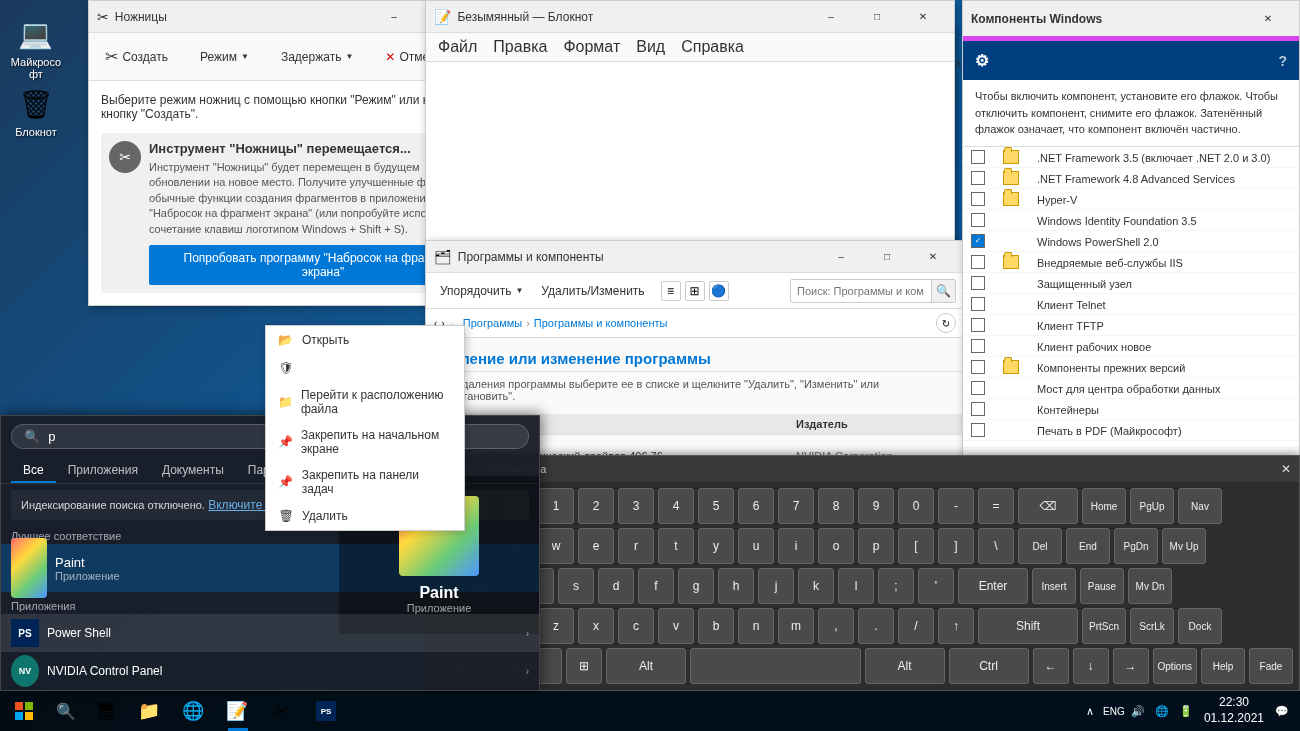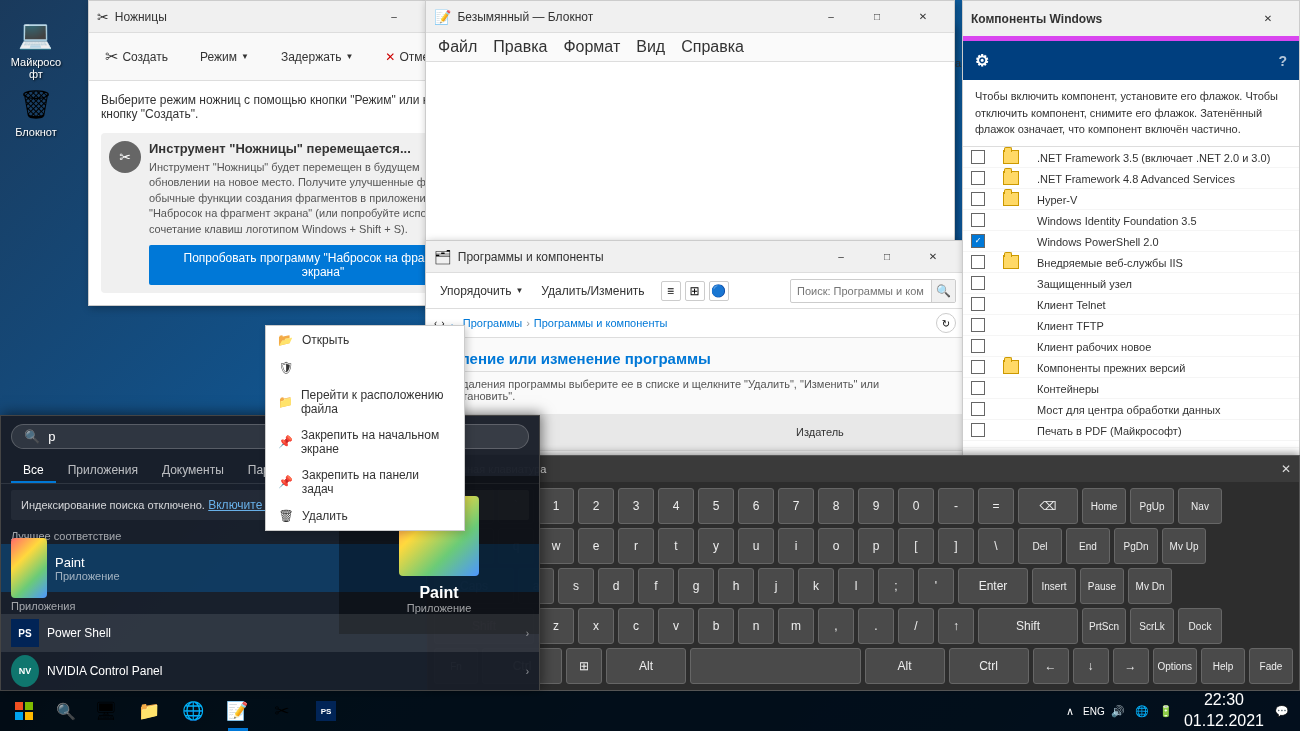--- a/index.html
+++ b/index.html
@@ -90,21 +90,21 @@
       justify-content: center;
       cursor: pointer;
       color: white;
       font-size: 11px;
     }
     .tray-clock {
       display: flex;
       flex-direction: column;
       align-items: center;
       color: white;
-      font-size: 16px;
+      font-size: 12px;
       cursor: pointer;
       padding: 0 4px;
       line-height: 1.3;
     }
 
     
     .scissors-window {
       position: absolute;
       top: 0;
       left: 88px;
@@ -528,25 +528,25 @@
       gap: 4px;
       border-bottom: 1px solid #ddd;
       background: white;
       font-size: 11px;
     }
     .addr-crumb { color: #0078d7; cursor: pointer; }
     .addr-sep { color: #999; }
     .programs-header {
       display: flex;
       align-items: center;
-      padding: 12px 8px;
+      padding: 4px 8px;
       background: #e8e8e8;
       border-bottom: 1px solid #ddd;
       font-size: 11px;
-      font-weight: 400;
+      font-weight: 700;
       color: #333;
       gap: 12px;
     }
     .prog-col-name { flex: 1; }
     .prog-col-publisher { width: 160px; }
     .programs-content {
       height: calc(100% - 136px);
       overflow-y: auto;
     }
     .prog-row {
@@ -1151,26 +1151,26 @@
         <span>Клиент рабочих новое</span>
       </div>
       <div class="wincomp-item">
         <div class="checkbox"></div>
         <div class="folder-icon-sm"></div>
         <span>Компоненты прежних версий</span>
       </div>
       <div class="wincomp-item">
         <div class="checkbox"></div>
         <span style="width:16px;"></span>
-        <span>Контейнеры</span>
+        <span>Мост для центра обработки данных</span>
       </div>
       <div class="wincomp-item">
         <div class="checkbox"></div>
         <span style="width:16px;"></span>
-        <span>Мост для центра обработки данных</span>
+        <span>Контейнеры</span>
       </div>
       <div class="wincomp-item">
         <div class="checkbox"></div>
         <span style="width:16px;"></span>
         <span>Печать в PDF (Майкрософт)</span>
       </div>
       <div class="wincomp-item">
 
         <span style="width:16px;"></span>
 

